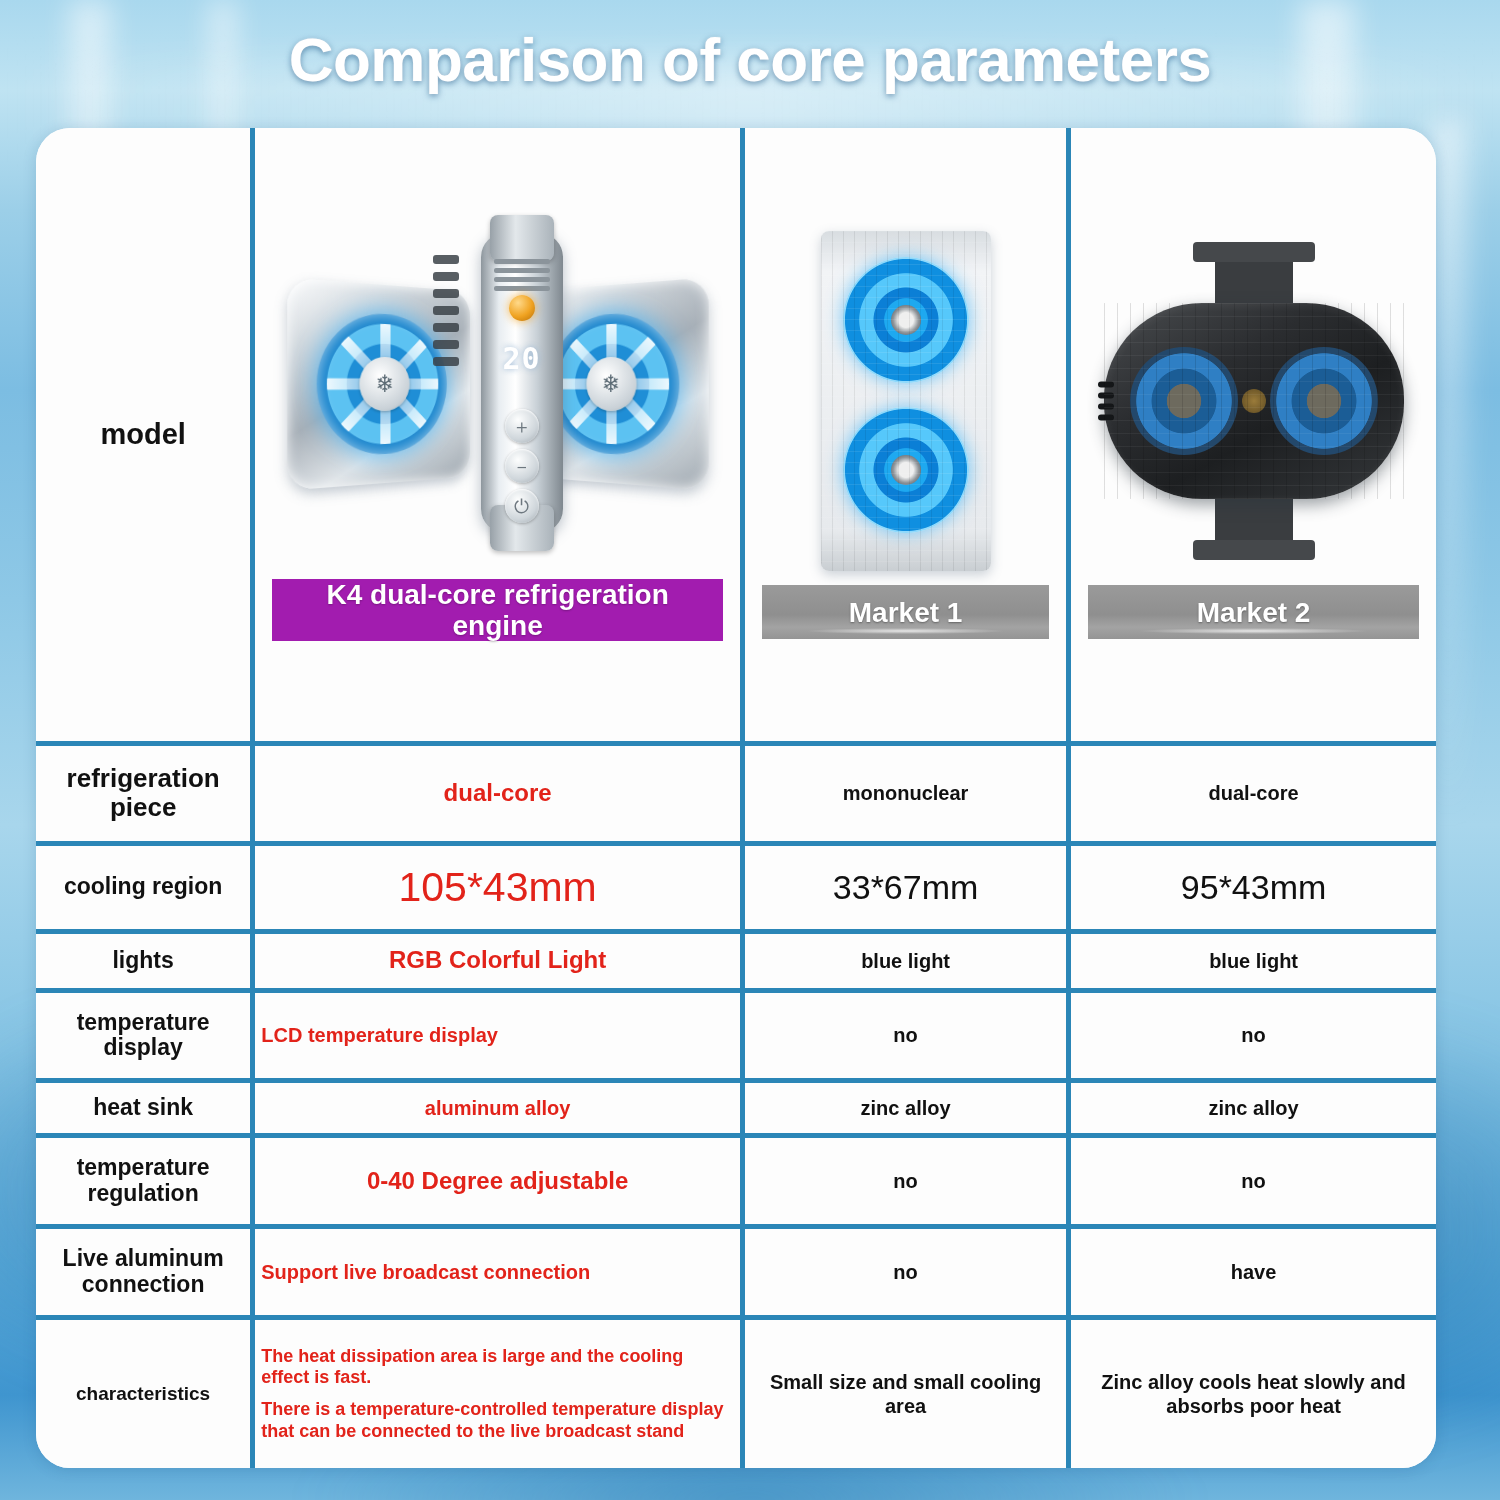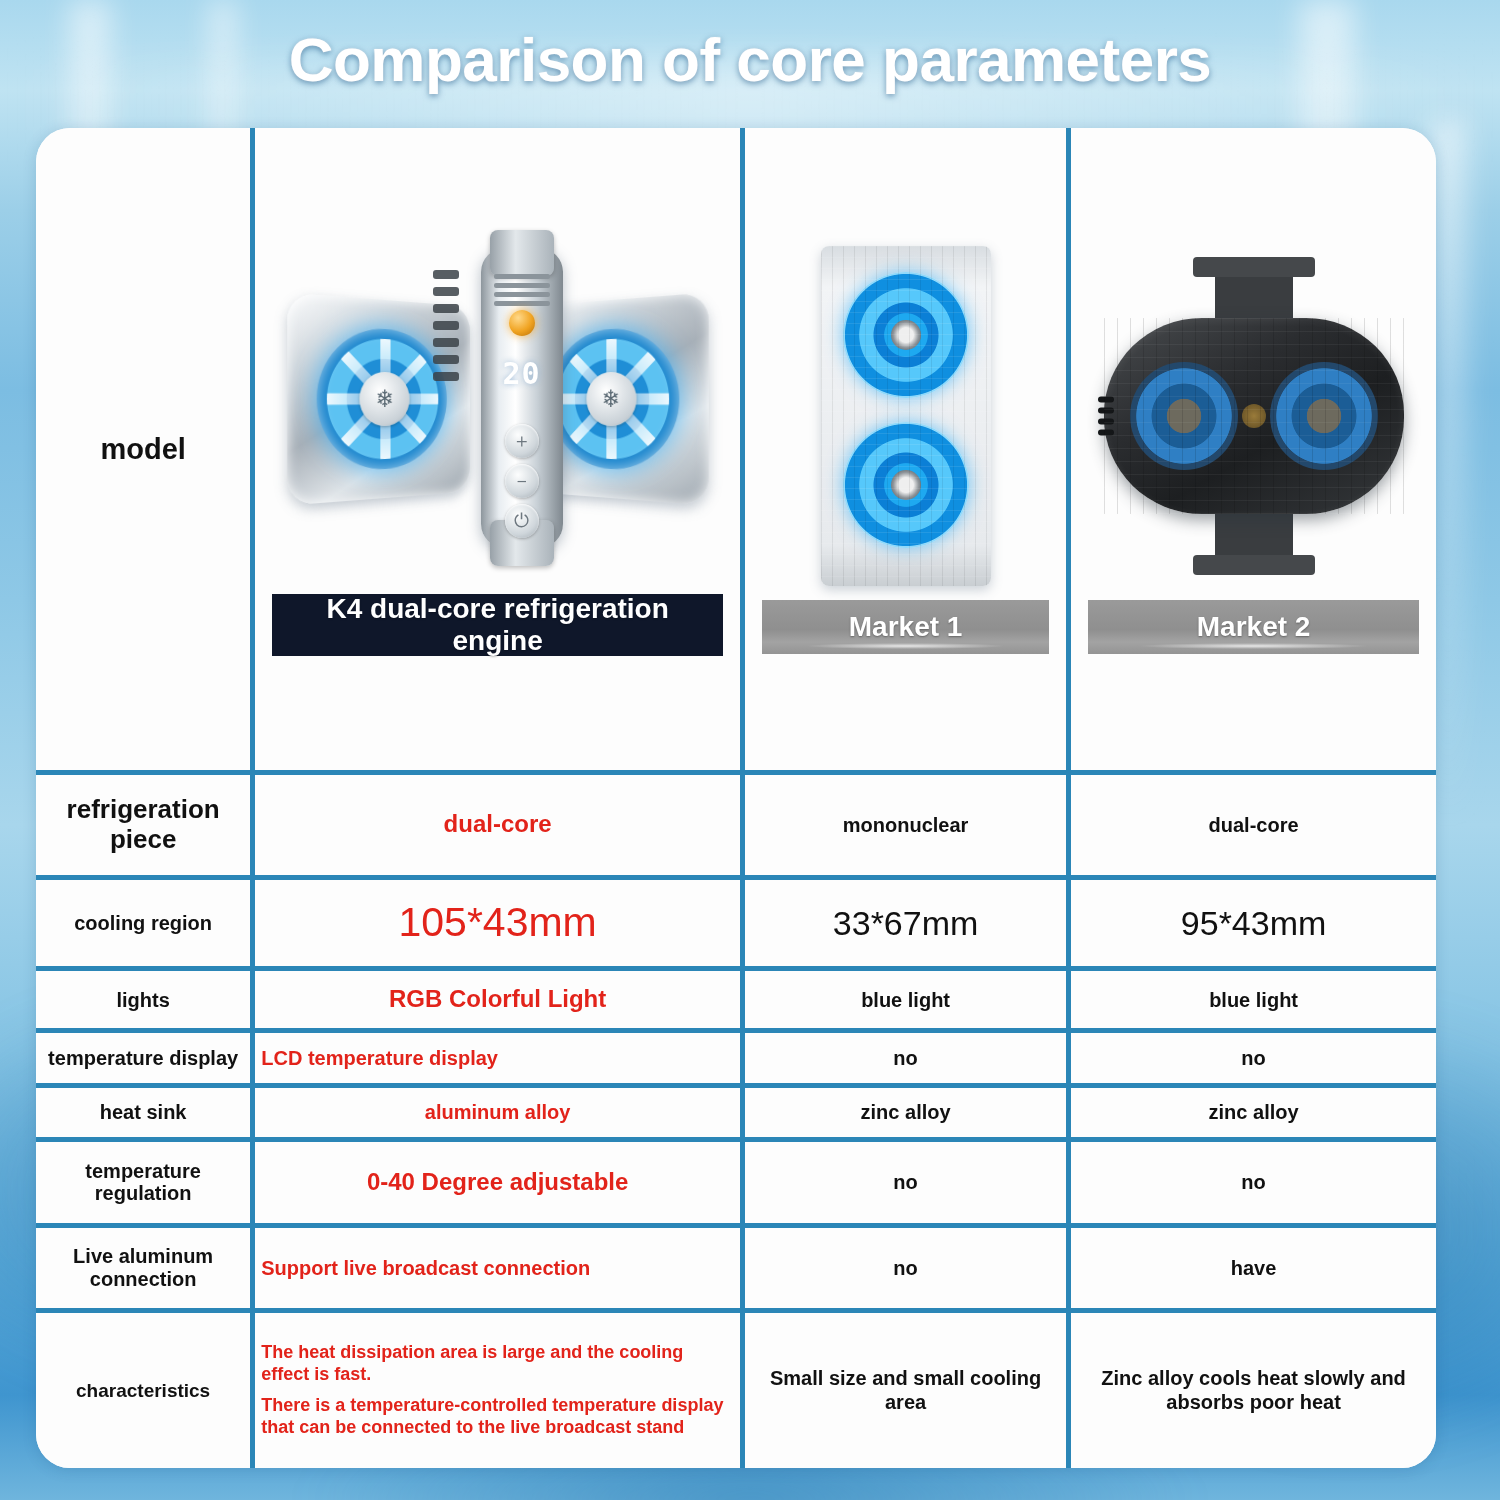--- a/index.html
+++ b/index.html
@@ -85,21 +85,21 @@
   .c-m2{width:366px;}
 
   
   .rowlabel{
     color:#111;
     font-weight:bold;
     line-height:1.12;
   }
   .sz-lg{font-size:29px;}
   .sz-md{font-size:26px;}
-  .sz-sm{font-size:20px;}
+  .sz-sm{font-size:23px;}
   .sz-xs{font-size:19px;}
 
   
   .v{line-height:1.2;font-weight:bold;color:#111;}
   .v-red{color:#e2231a;}
   .v-huge{font-size:41px;font-weight:normal;}
   .v-big{font-size:34px;font-weight:normal;}
   .v-mid{font-size:24px;}
   .v-sm{font-size:20px;}
   .v-xs{font-size:18px;}
@@ -383,21 +383,21 @@
                       <i></i>
                     </div>
                   <div class="amber"></div>
                   <div class="lcd">20</div>
                   <div class="btn b1">＋</div>
                   <div class="btn b2">－</div>
                   <div class="btn b3">⏻</div>
                 </div>
               </div>
             </div>
-            <div class="badge badge-red" style="background: #0f172a;">K4 dual-core refrigeration engine</div>
+            <div class="badge badge-red" style="background: #a21caf;">K4 dual-core refrigeration engine</div>
           </div>
         </td>
 
         <td style="border-right-color: rgb(43, 134, 183); border-bottom-color: rgb(43, 134, 183);">
           <div class="prodwrap">
             <div class="prodstage">
               <div class="m1">
                 <div class="mfan f1">
                   <div class="mhub"></div>
                 </div>

